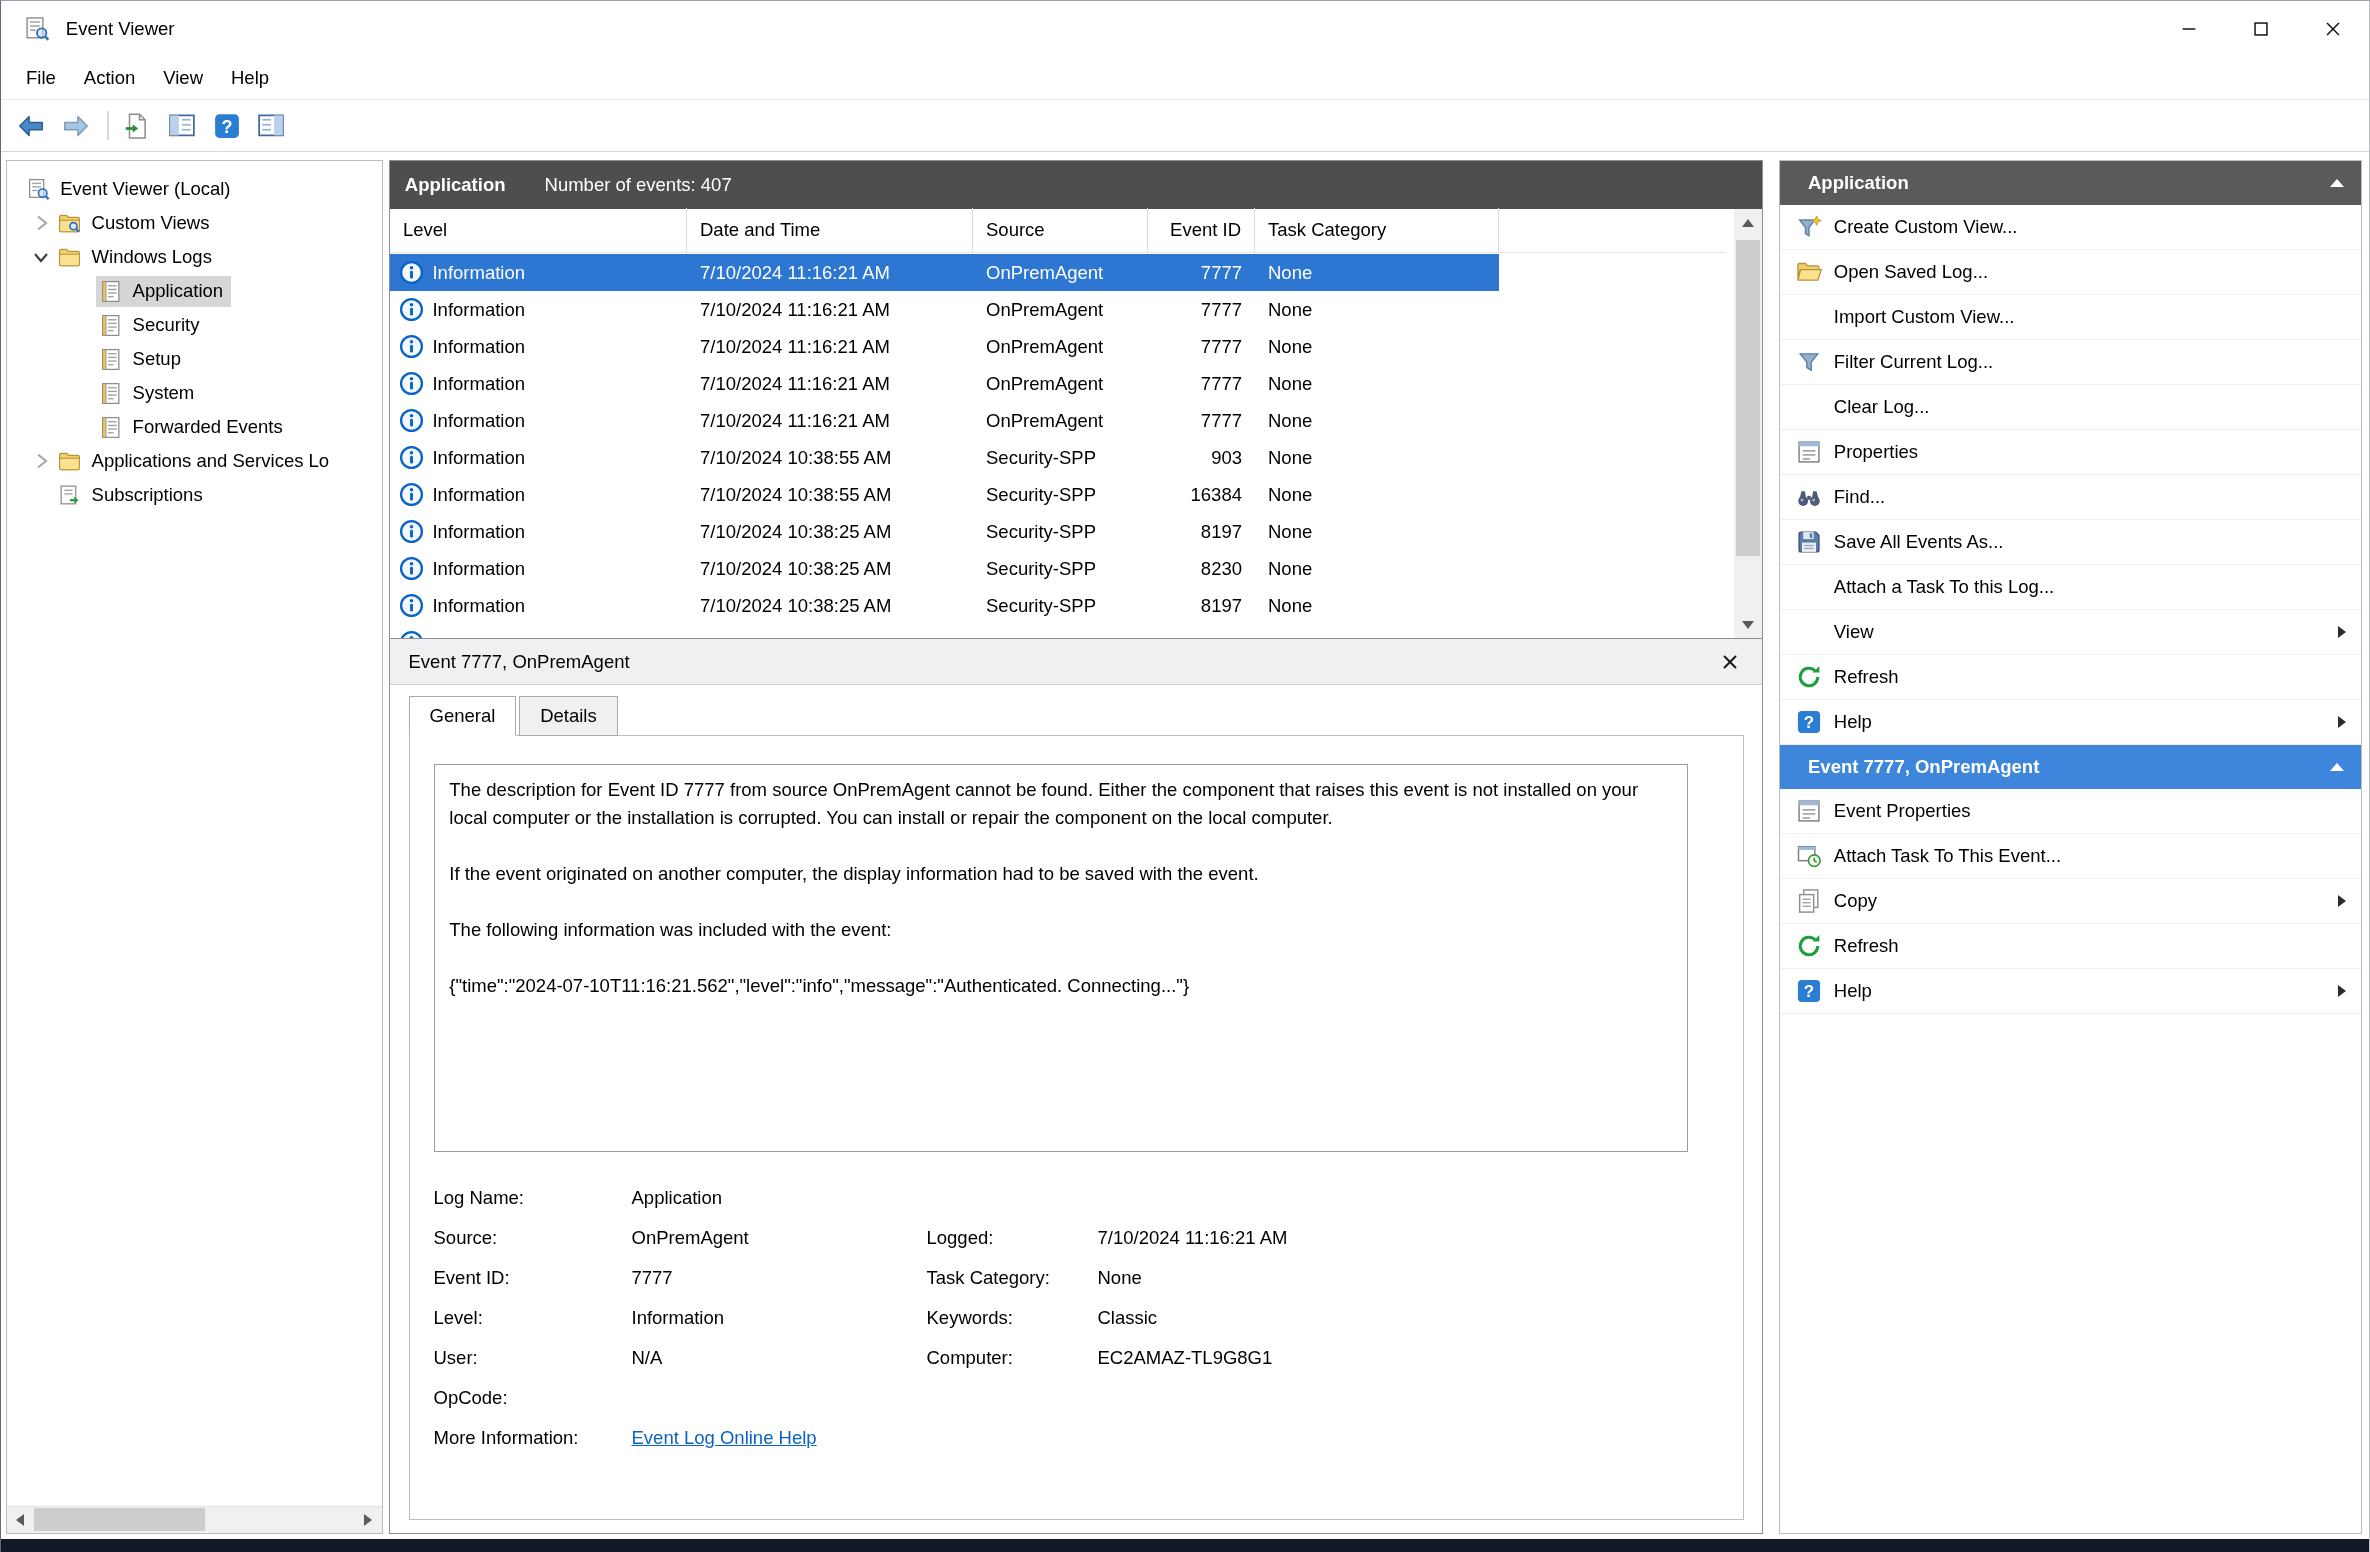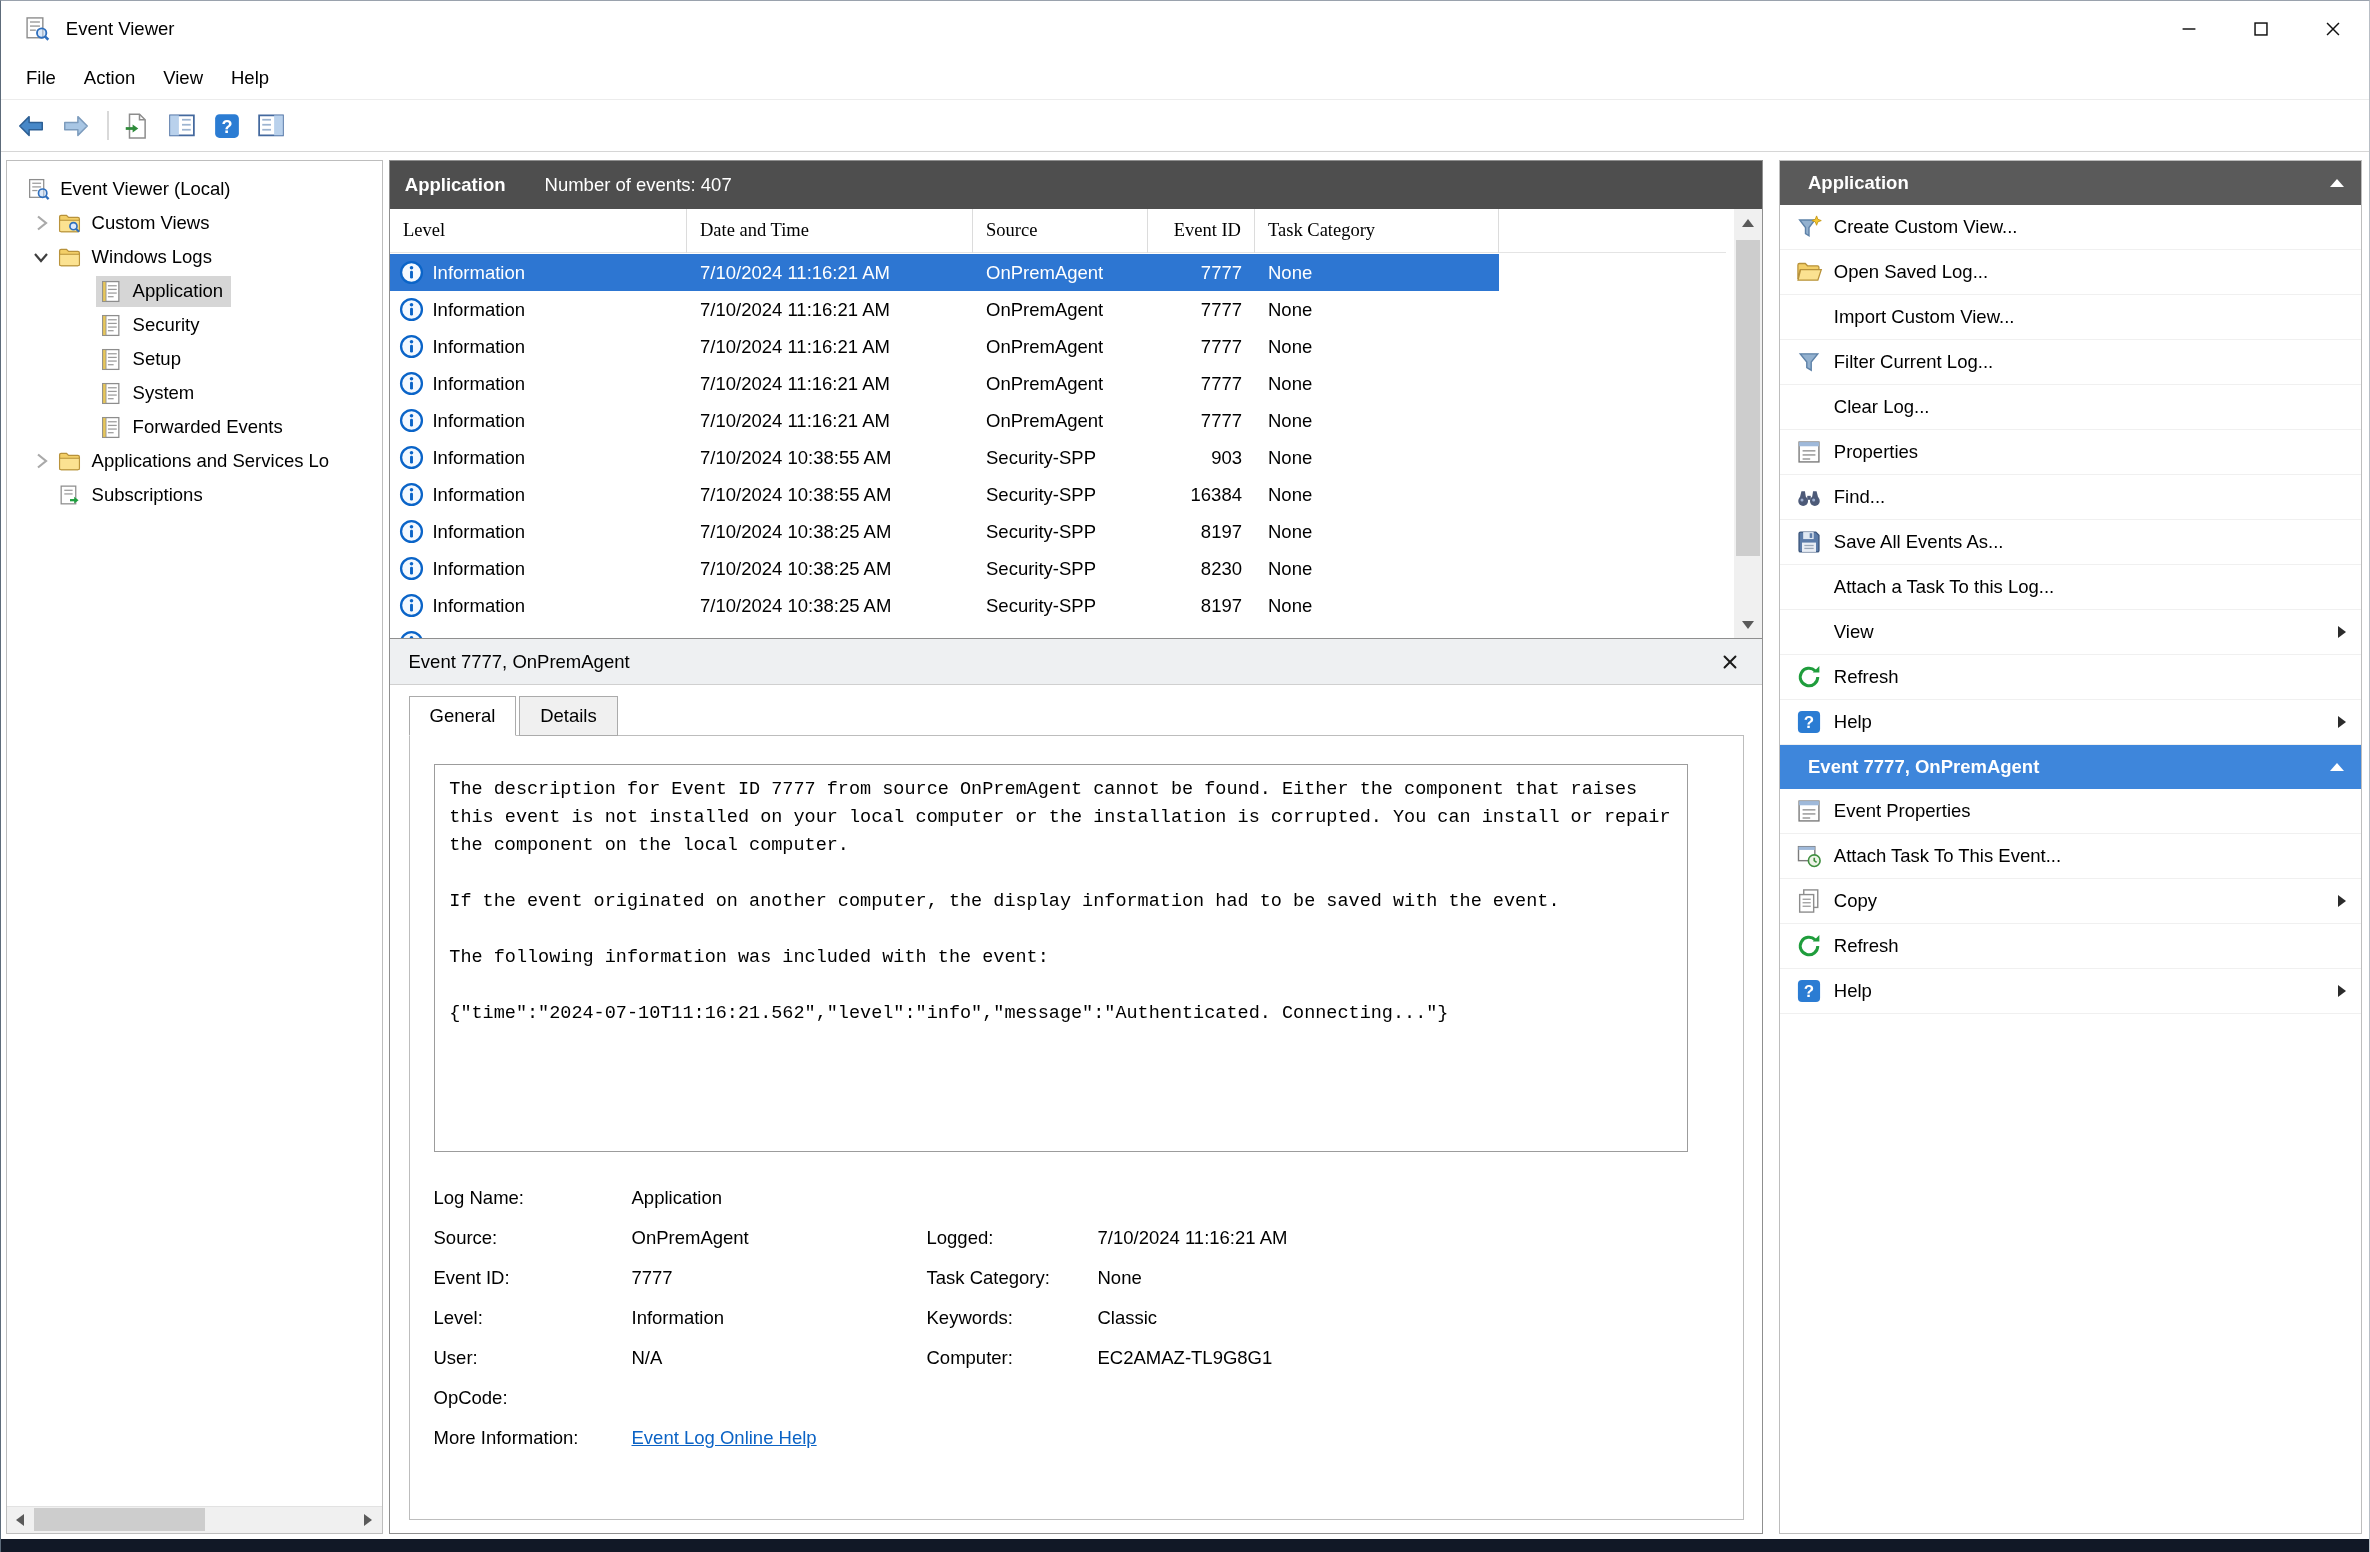--- a/index.html
+++ b/index.html
@@ -47,21 +47,21 @@
   .tri-right { width:0;height:0;border-top:6.5px solid transparent;border-bottom:6.5px solid transparent;border-left:8.3px solid #5a5a5a; }
   .tri-up    { width:0;height:0;border-left:6.5px solid transparent;border-right:6.5px solid transparent;border-bottom:8.3px solid #5a5a5a; }
   .tri-down  { width:0;height:0;border-left:6.5px solid transparent;border-right:6.5px solid transparent;border-top:8.3px solid #5a5a5a; }
 
   
   .center-panel { position:absolute; left:388px; top:8.3px; width:1374px; bottom:5.5px; border:0.9px solid #8f8f8f; display:flex; flex-direction:column; background:#fff; }
   .list-titlebar { height:48px; background:var(--header-gray,#4e4e4e); color:#fff; display:flex; align-items:center; padding:0 14.8px; flex:none; }
   .lt-title { font-weight:bold; margin-right:39px; }
 
   .list-area { position:relative; height:430px; flex:none; border-bottom:0.9px solid #8f8f8f; }
-  .col-header { display:flex; height:44px; align-items:center; border-bottom:0.9px solid #e4e4e4; margin-right:36px;font-family:Liberation Serif, serif; }
+  .col-header { display:flex; height:44px; align-items:flex-end; border-bottom:0.9px solid #e4e4e4; margin-right:36px; }
   .chdr { height:44px; line-height:43px; padding-left:13px; border-right:0.9px solid #dcdcdc; overflow:hidden; flex:none; }
   .chdr.idx-0 { width:297px; } .chdr.idx-1 { width:286px; } .chdr.idx-2 { width:175px; }
   .chdr.idx-3 { width:107px; text-align:right; padding-right:13px; padding-left:0; }
   .chdr.idx-4 { width:244px; }
   .list-rows { position:absolute; top:45px; left:0; right:28px; bottom:0; overflow:hidden; }
   .lrow { display:flex; height:37px; align-items:center; width:1109px; }
   .lrow.selected { background:var(--selection,#2d76d2); color:#fff; }
   .cell { padding-left:13px; overflow:hidden; white-space:nowrap; flex:none; }
   .c0 { width:297px; display:flex; align-items:center; gap:8.3px; padding-left:9.2px; }
   .c1 { width:286px; } .c2 { width:175px; }
@@ -74,21 +74,21 @@
 
   
   .details-pane { flex:1; display:flex; flex-direction:column; background:#fff; min-height:0; }
   .details-header { height:46px; background:#eef0f2; border-bottom:0.9px solid #d0d0d0; display:flex; align-items:center; padding:0 18.5px; flex:none; }
   .dh-close { margin-left:auto; width:28px; height:28px; display:flex; align-items:center; justify-content:center; }
   .tabs { display:flex; padding:11px 0 0 18.5px; position:relative; z-index:2; flex:none; }
   .tab { padding:0 20px; height:40px; line-height:38px; border:0.9px solid #ababab; background:#f0f0f0; margin-right:2.8px; margin-bottom:-0.9px; }
   .tab.active { background:#fff; border-bottom-color:#fff; }
   .tab-page { flex:1; border:0.9px solid #bdbdbd; margin:0 18.5px 13px 18.5px; padding:28px 24px 18.5px 24px; min-height:0; background:#fff; }
   .desc-box { border:0.9px solid #9c9c9c; height:388px; padding:11px 14.8px; line-height:28px; overflow:hidden; margin-right:31px; }
-  .desc-box p { margin-bottom:28px;font-family:Liberation Mono, monospace; }
+  .desc-box p { margin-bottom:28px; }
   .desc-box p:last-child { margin-bottom:0; }
   .fields { margin-top:35px; }
   .frow { display:grid; grid-template-columns:198px 295px 171px 1fr; min-height:40px; align-items:baseline; }
   .frow.link .fvalue { color:var(--link,#0b63c5); text-decoration:underline; cursor:pointer; }
 
   
   .actions-panel { position:absolute; left:1778px; top:8.3px; width:583px; bottom:5.5px; border:0.9px solid #bdbdbd; background:#fff; overflow:hidden; }
   .actions-title { height:46px; display:flex; align-items:center; padding-left:13px; font-weight:bold; border-bottom:0.9px solid #e0e0e0; }
   .section-header { height:44px; display:flex; align-items:center; padding:0 16.6px 0 28px; color:#fff; font-weight:bold; }
   .section-header.gray { background:var(--header-gray2,#5a5a5a); }

